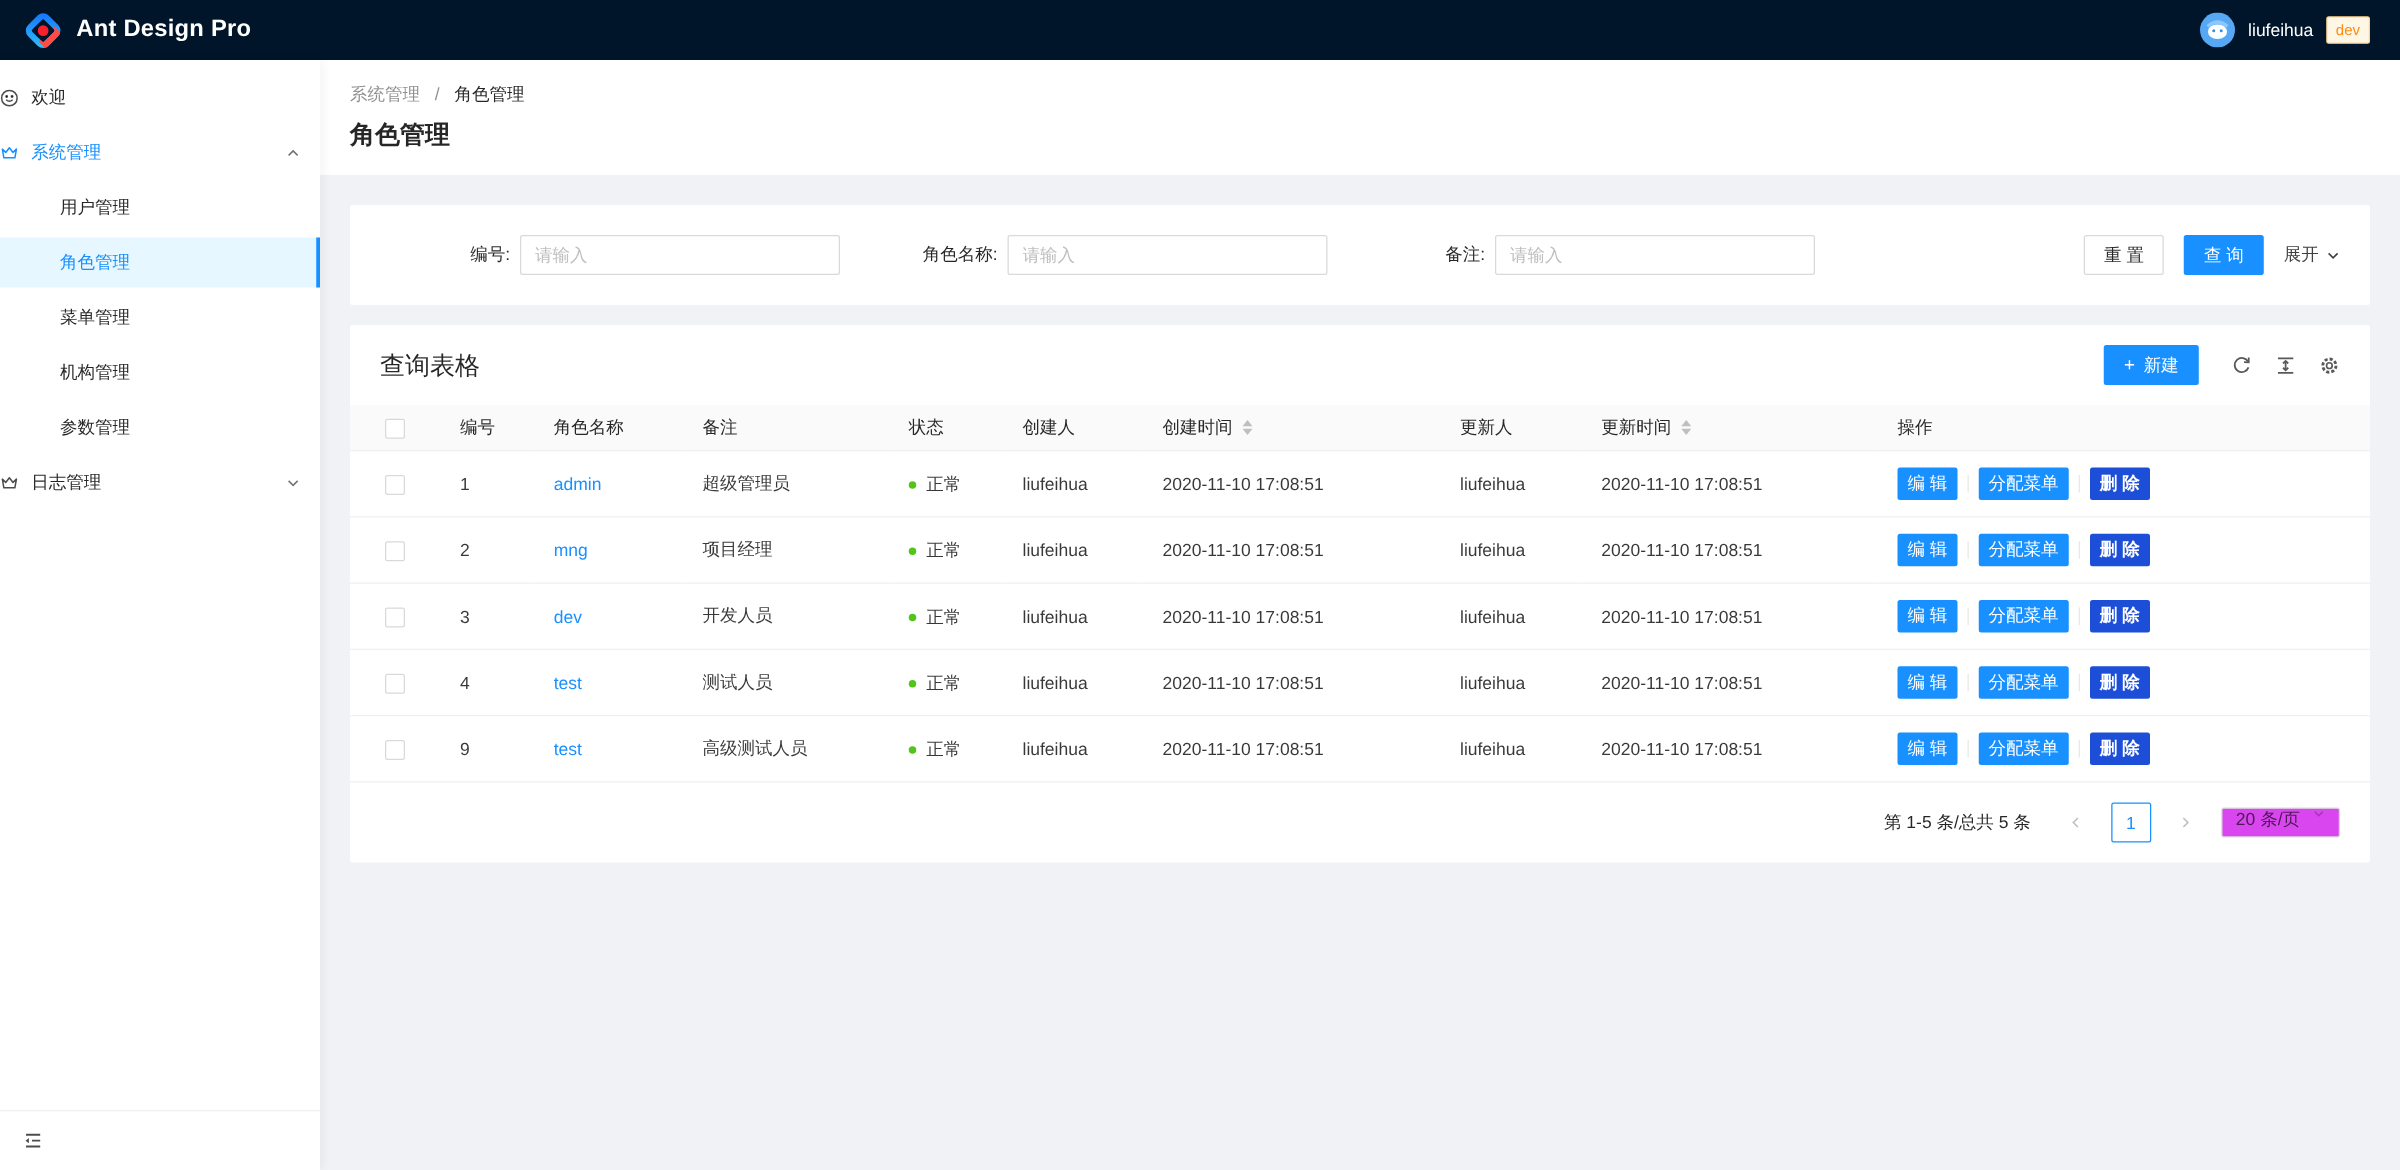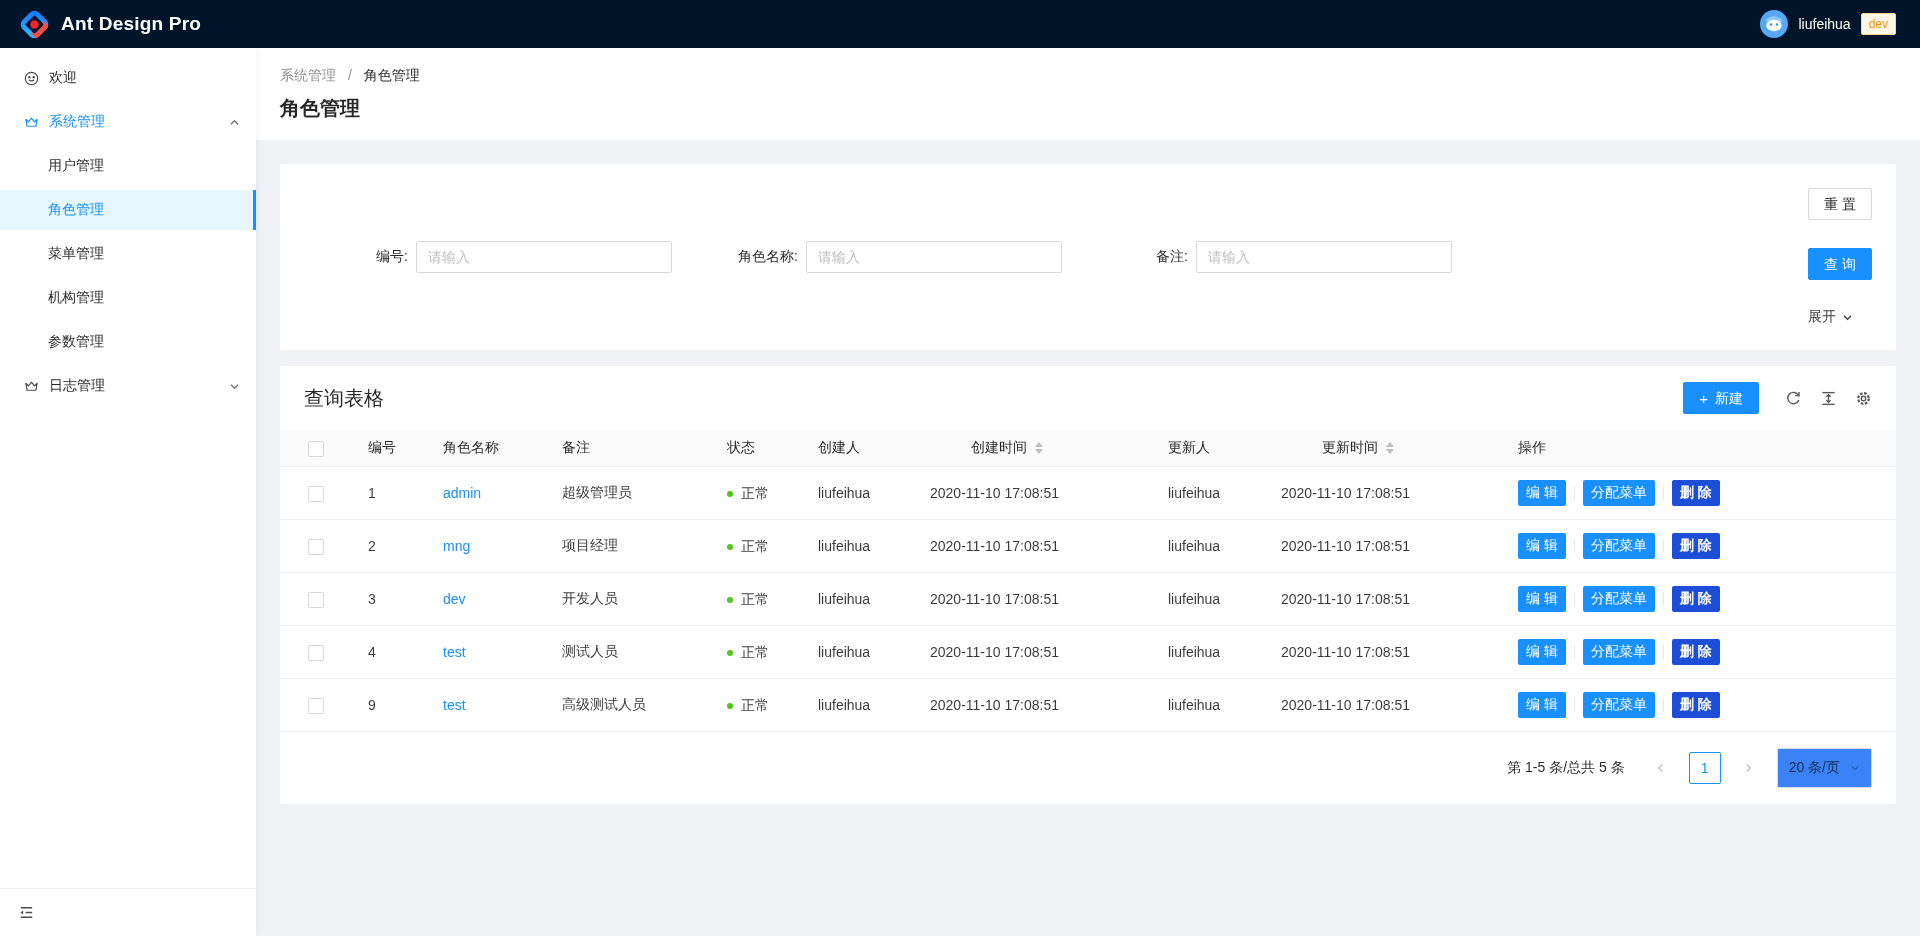--- a/index.html
+++ b/index.html
@@ -16,21 +16,21 @@
   .logo-area { display:flex; align-items:center; gap:10px; cursor:pointer; }
   .app-title { color:#fff; font-size:19px; font-weight:700; letter-spacing:0.2px; }
   .header-user { display:flex; align-items:center; gap:10px; cursor:pointer; }
   .user-name { color:#fff; }
   .env-tag { background:#fff7e6; border:1px solid #ffd591; color:#fa8c16; font-size:12px; padding:0 7px; line-height:20px; border-radius:2px; }
 
   
   .body-row { display:flex; height:888px; }
   .sidebar { width:256px; flex:none; background:#fff; display:flex; flex-direction:column; box-shadow:2px 0 8px rgba(29,35,41,0.05); position:relative; z-index:2; }
   .menu { flex:1; padding-top:6px; }
-  .menu-item { position:relative; height:40px; margin:4px 0; padding-left:24px; display:flex; align-items:center; gap:10px; color:rgba(0,0,0,0.85); cursor:pointer; }
+  .menu-item { position:relative; height:40px; margin:4px 0; display:flex; align-items:center; gap:10px; color:rgba(0,0,0,0.85); cursor:pointer; }
   .menu-item.sub { padding-left:48px; }
   .menu-item.selected { background:#e6f7ff; color:#1890ff; border-right:3px solid #1890ff; }
   .menu-item .mi-icon { flex:none; color:rgba(0,0,0,0.7); }
   .menu-item.active-parent, .menu-item.active-parent .mi-icon { color:#1890ff; }
   .menu-arrow { position:absolute; right:16px; color:rgba(0,0,0,0.55); }
   .sider-trigger { height:48px; flex:none; border-top:1px solid #f0f0f0; display:flex; align-items:center; padding-left:18px; color:rgba(0,0,0,0.7); cursor:pointer; }
 
   .content { flex:1; display:flex; flex-direction:column; overflow:hidden; }
   .page-header { background:#fff; padding:16px 24px 18px; }
   .breadcrumb { color:rgba(0,0,0,0.45); line-height:22px; }
@@ -42,57 +42,57 @@
 
   .card { background:#fff; border-radius:2px; }
 
   
   .search-card { padding:24px; margin-bottom:16px; }
   .search-form { display:flex; align-items:center; }
   .form-item { display:flex; align-items:center; width:390px; flex:none; }
   .form-item label { width:112px; flex:none; text-align:right; padding-right:8px; color:rgba(0,0,0,0.85); }
   .form-item input { width:256px; height:32px; border:1px solid #d9d9d9; border-radius:2px; padding:0 11px; font-size:14px; font-family:inherit; outline:none; color:rgba(0,0,0,0.85); }
   input::placeholder { color:#bfbfbf; }
-  .form-actions { margin-left:auto; display:flex; gap:28px;flex-direction:column; }
+  .form-actions { margin-left:auto; display:flex; gap:16px; }
   .btn { height:32px; padding:0 15px; border-radius:2px; font-size:14px; font-family:inherit; cursor:pointer; line-height:30px; }
   .btn.default { background:#fff; border:1px solid #d9d9d9; color:rgba(0,0,0,0.85); }
   .btn.primary { background:#1890ff; border:1px solid #1890ff; color:#fff; }
   .expand-link { color:#404040; display:inline-flex; align-items:center; gap:6px; cursor:pointer; }
 
   
   .table-toolbar { display:flex; justify-content:space-between; align-items:center; padding:16px 24px; }
   .table-title { font-size:20px; font-weight:500; color:rgba(0,0,0,0.85); }
   .toolbar-actions { display:flex; align-items:center; gap:18px; }
   .new-btn { display:inline-flex; align-items:center; gap:7px; margin-right:8px; }
   .new-btn .plus { font-size:15px; line-height:1; }
   .tool-icon { color:#595959; display:inline-flex; cursor:pointer; }
 
   table { width:100%; border-collapse:collapse; table-layout:fixed; }
   thead th { background:#fafafa; font-weight:500; text-align:left; padding:9px 16px; border-bottom:1px solid #f0f0f0; color:rgba(0,0,0,0.85); }
   tbody td { padding:13px 16px; border-bottom:1px solid #f0f0f0; color:rgba(0,0,0,0.78); white-space:nowrap; overflow:hidden; }
   .col-check { text-align:center !important; padding:9px 8px !important; }
-  .th-flex { display:flex; align-items:center;margin-left:41px; }
+  .th-flex { display:flex; align-items:center; }
   .checkbox { display:inline-block; width:16px; height:16px; border:1px solid #d9d9d9; border-radius:2px; background:#fff; vertical-align:middle; cursor:pointer; }
   .sorter { display:inline-flex; flex-direction:column; margin-left:8px; gap:2px; }
   .caret-up { width:0; height:0; border-left:4px solid transparent; border-right:4px solid transparent; border-bottom:5px solid #bfbfbf; }
   .caret-down { width:0; height:0; border-left:4px solid transparent; border-right:4px solid transparent; border-top:5px solid #bfbfbf; }
   .link { color:#1890ff; cursor:pointer; }
   .status { display:inline-flex; align-items:center; gap:8px; }
   .dot { width:6px; height:6px; border-radius:50%; background:#52c41a; flex:none; }
   .btn-sm { height:26px; padding:0 8px; border:none; border-radius:2px; color:#fff; font-size:14px; font-family:inherit; cursor:pointer; }
   .btn-blue { background:#1890ff; }
   .btn-red { background:#1d4ed8;font-weight:bold; }
   .v-divider { display:inline-block; width:1px; height:14px; background:#e8e8e8; margin:0 8px; vertical-align:middle; }
 
   
   .pagination { display:flex; justify-content:flex-end; align-items:center; padding:16px 24px; gap:12px; }
   .pg-total { margin-right:8px; }
   .pg-arrow { width:32px; height:32px; display:inline-flex; align-items:center; justify-content:center; color:rgba(0,0,0,0.25); cursor:pointer; }
   .pg-current { min-width:32px; height:32px; line-height:30px; text-align:center; border:1px solid #1890ff; border-radius:2px; color:#1890ff; background:#fff; cursor:pointer; }
-  .pg-size { height:40px; border:1px solid #d9d9d9; border-radius:2px; background:#3b82f6; display:inline-flex; align-items:center; padding:0 11px; gap:10px; color:rgba(0,0,0,0.65); cursor:pointer; }
+  .pg-size { height:24px; border:1px solid #d9d9d9; border-radius:2px; background:#d946ef; display:inline-flex; padding:0 11px; gap:10px; color:rgba(0,0,0,0.65); cursor:pointer; }
   .pg-size svg { color:rgba(0,0,0,0.25); }
 </style>
 </head>
 <body>
 
 <div class="app">
 
   <header class="top-header">
     <div class="logo-area">
       <span>

